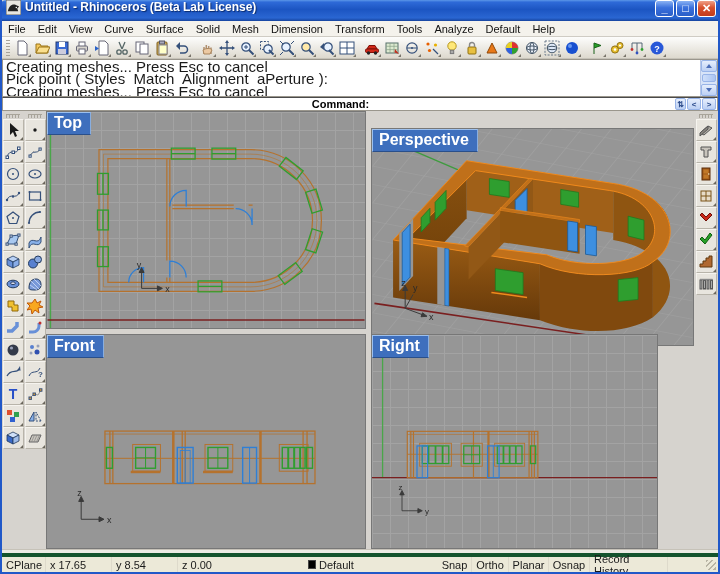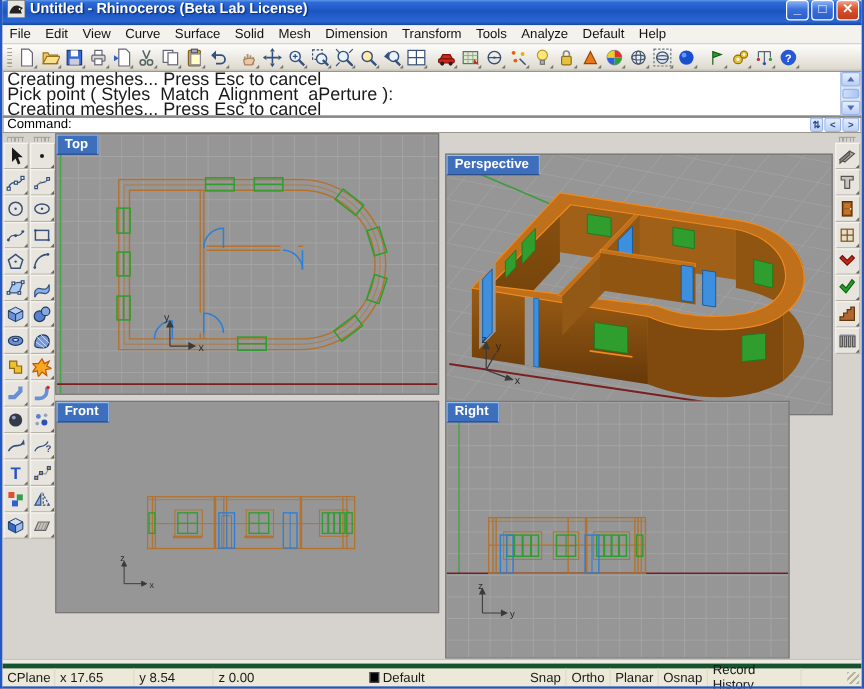--- a/index.html
+++ b/index.html
@@ -38,21 +38,21 @@
   #cmdlines{flex:1;font-size:15px;line-height:12.3px;padding:1px 0 0 3px;color:#1a1a1a;white-space:pre;overflow:hidden;}
   #cmdscroll{width:17px;background:#d8e4f8;display:flex;flex-direction:column;justify-content:space-between;border-left:1px solid #b8c8e8;}
   .sbtn{height:12px;background:linear-gradient(180deg,#e6eefc,#bcd0f4);border:1px solid #98b4e8;border-radius:2px;
     display:flex;align-items:center;justify-content:center;}
   .sbtn span{border-left:3px solid transparent;border-right:3px solid transparent;}
   .sb-up span{border-bottom:4px solid #4d6fb8;}
   .sb-dn span{border-top:4px solid #4d6fb8;}
   .sthumb{height:8px;margin:1px;background:linear-gradient(90deg,#cfdffa,#aac4f2);border:1px solid #98b4e8;border-radius:2px;}
   #cmdline{position:absolute;left:0;top:97px;width:716px;height:14px;background:#fff;
     border:1px solid #9a968c;border-top:1px solid #4a4a4a;display:flex;align-items:center;}
-  #cmdprompt{font-size:11px;font-weight:normal;padding-left:3px;flex:1;}
+  #cmdprompt{font-size:11px;font-weight:bold;padding-left:3px;flex:1;text-align:center;}
   .cbtn{width:14px;height:12px;margin-right:1px;background:linear-gradient(180deg,#e6eefc,#bcd0f4);
     border:1px solid #98b4e8;border-radius:2px;font-size:8px;color:#2a4a8a;text-align:center;line-height:11px;font-weight:bold;}
   .cspin{width:11px;}
   
   #main{position:absolute;left:0;top:111px;width:716px;height:438px;background:#d6d3ce;}
   #leftdock{position:absolute;left:0;top:0;width:44px;height:438px;display:flex;}
   .dockcol{width:22px;display:flex;flex-direction:column;align-items:center;padding-top:1px;}
   .grip-h{width:14px;height:4px;margin:2px 0 1px 0;
     background:repeating-linear-gradient(90deg,#a8a49a 0 1px,transparent 1px 3px);
     border-top:1px solid #a8a49a;}
@@ -62,23 +62,23 @@
   .dbtn::after{content:"";position:absolute;right:0;bottom:0;border-left:3px solid transparent;border-bottom:3px solid #6a665c;}
   #rightdock{position:absolute;left:692px;top:0;width:24px;height:438px;display:flex;flex-direction:column;align-items:center;padding-top:1px;}
   
   #vpgrid{position:absolute;left:44px;top:0;width:648px;height:438px;background:#d6d3ce;}
   .viewport{position:absolute;border:1px solid #777;overflow:hidden;background:#969696;}
   .gridbg{background-color:#969696;
     background-image:linear-gradient(#a3a3a3 1px,transparent 1px),linear-gradient(90deg,#a3a3a3 1px,transparent 1px);
     background-size:18px 18px;}
   #vp-top{left:0;top:0;width:320px;height:218px;}
   #vp-persp{left:325px;top:17px;width:323px;height:218px;}
-  #vp-front{left:0;top:223px;width:320px;height:177px;}
+  #vp-front{left:0;top:223px;width:320px;height:215px;}
   #vp-right{left:325px;top:223px;width:287px;height:215px;}
-  .vplabel{position:absolute;left:0;top:0;background:#3e6fbd;color:#fff;font-size:11px;font-weight:bold;
+  .vplabel{position:absolute;left:0;top:0;background:#3e6fbd;color:#fff;font-size:16px;font-weight:bold;
     padding:1px 8px 2px 6px;border-right:1px solid #88aee0;border-bottom:1px solid #2a4f8a;
     border-top:1px solid #9cc0ee;border-left:1px solid #9cc0ee;z-index:3;}
   .vpsvg{position:absolute;left:0;top:0;width:100%;height:100%;}
   svg text{font-family:"Liberation Sans",sans-serif;}
   
   #bstrip{position:absolute;left:0;top:549px;width:716px;height:4px;background:#ecebe4;border-top:1px solid #c6c2b8;}
   #statusbar{position:absolute;left:0;top:553px;width:716px;height:19px;background:#ece9d8;
     display:flex;align-items:center;font-size:11px;color:#1a1a1a;border-top:4px solid #14532d;}
   .scell{padding:0 4px;height:100%;display:flex;align-items:center;border-right:1px solid #dedacb;}
   .schip{width:8px;height:9px;background:#000;margin-right:3px;border:1px solid #444;}

